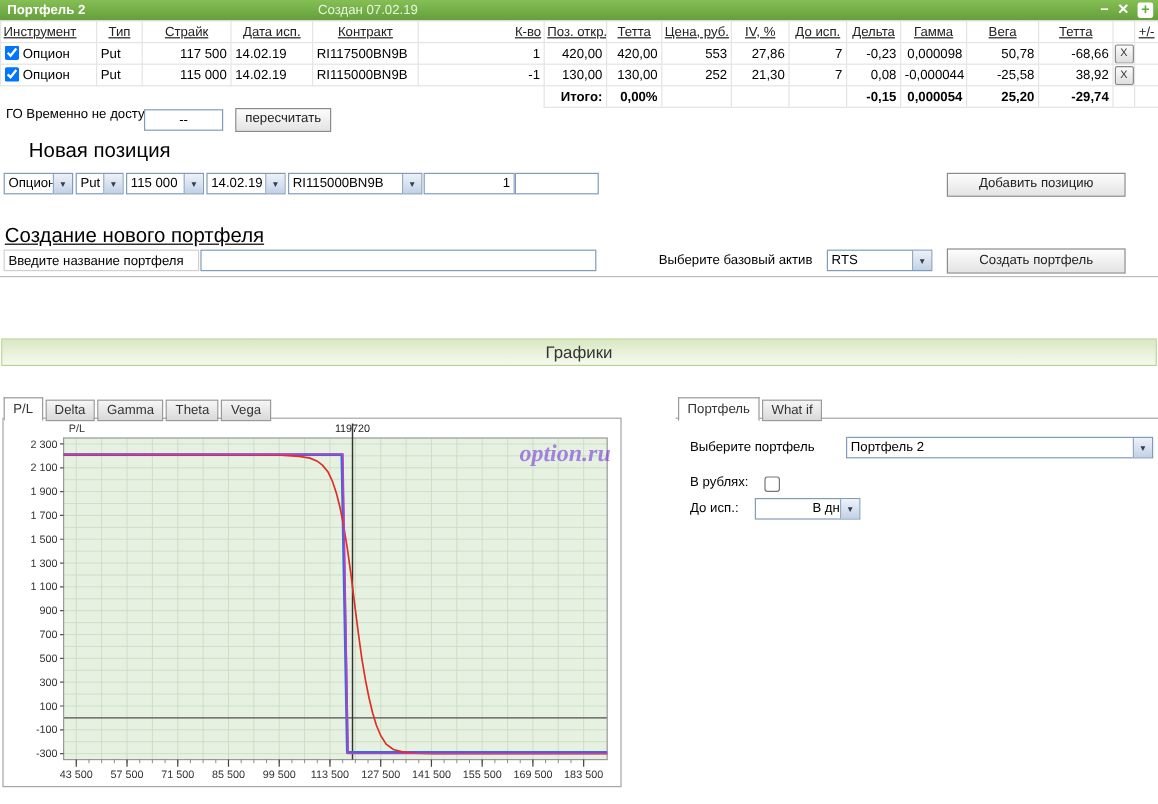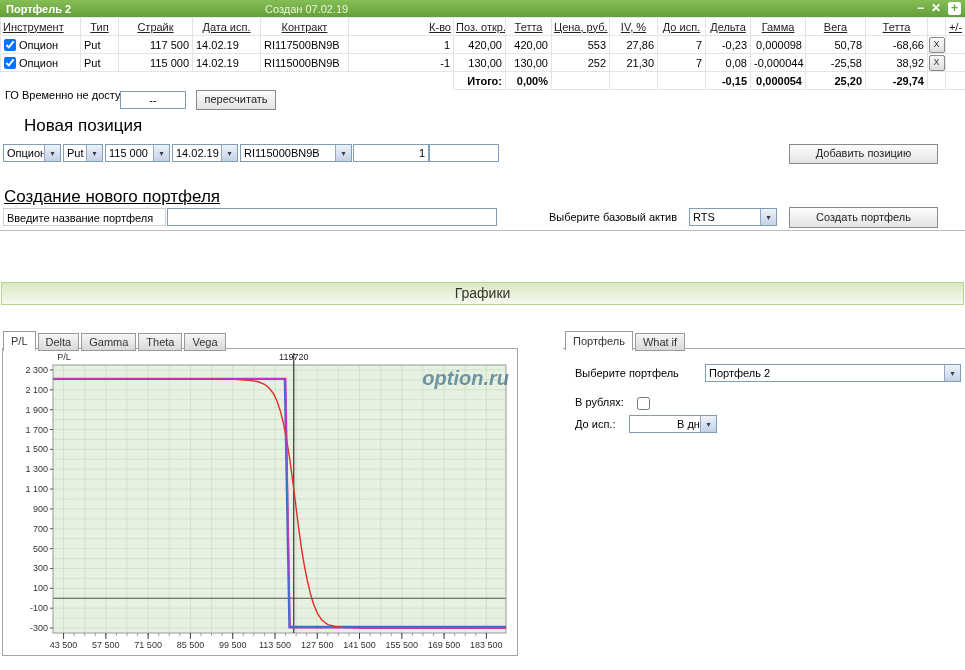--- a/index.html
+++ b/index.html
@@ -45,21 +45,21 @@
     border:1px solid #b9d395;}
   
   .tabs{display:flex;align-items:flex-end;}
   .tab{height:16px;line-height:16px;padding:0 7px;border:1px solid #9a9a9a;margin-right:2px;
     background:linear-gradient(#f6f6f6,#d9d9d9);color:#333;position:relative;}
   .tab.active{background:#fff;height:18px;line-height:18px;border-bottom:1px solid #fff;z-index:3;}
   
   .chart-panel{left:2px;top:348px;width:516px;height:308px;border:1px solid #a5a5a5;
     background:#fff;box-sizing:border-box;}
   .watermark{position:absolute;right:8px;top:18px;font-size:20px;font-style:italic;
-    font-weight:bold;color:#0c4a6e;opacity:.55;}
+    font-weight:bold;color:#6d28d9;opacity:.55;font-family:Liberation Serif, serif;}
   
   .right-panel{left:563px;top:348px;width:402px;height:310px;border-top:1px solid #a5a5a5;background:#fff;}
   .lbl{position:absolute;white-space:nowrap;}
   .sep{position:absolute;border-top:1px solid #bdbdbd;}
 </style>
 </head>
 <body>
 
 <div class="abs titlebar">
   <span class="tb-title">Портфель 2</span>

